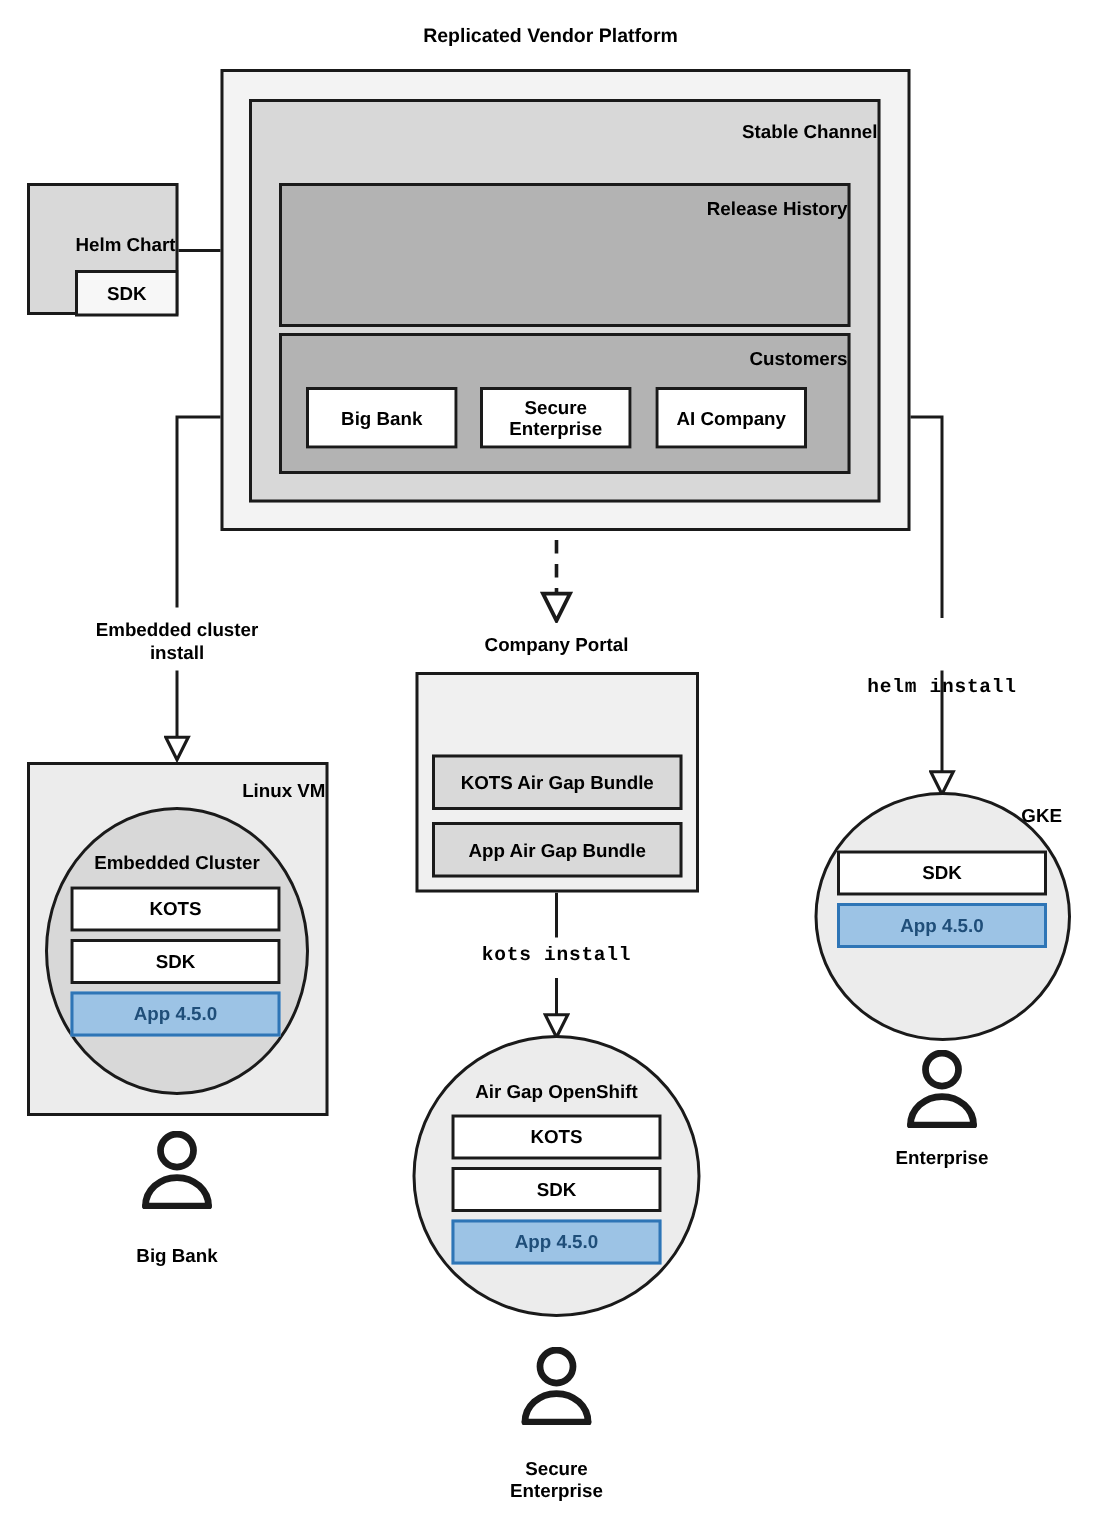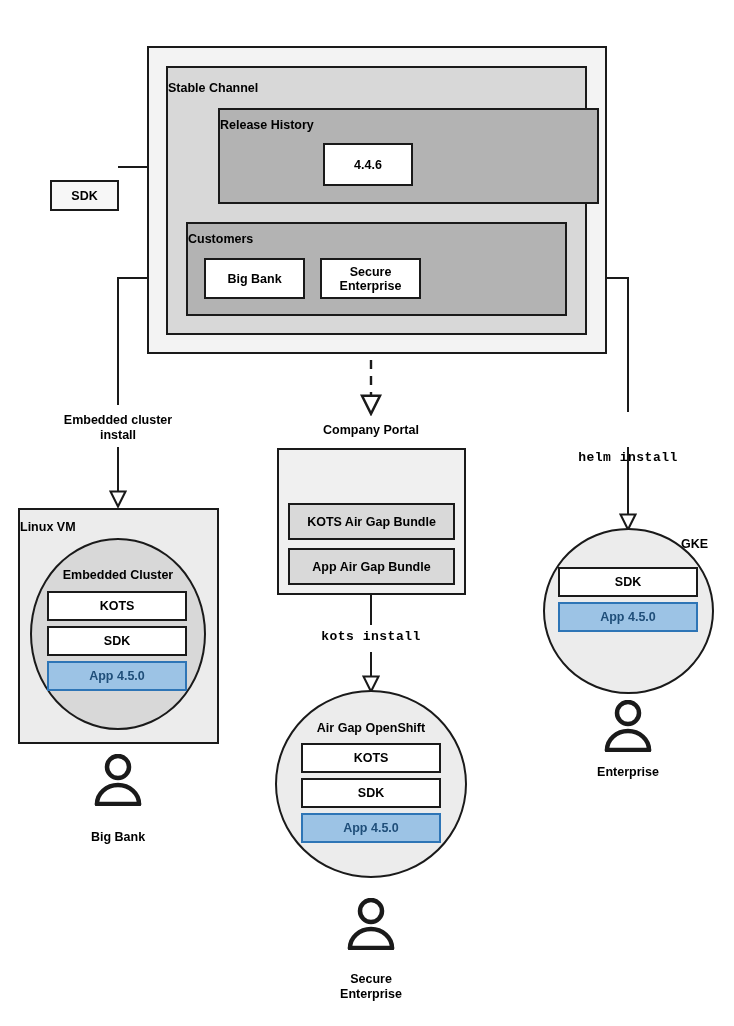--- a/index.html
+++ b/index.html
@@ -9,21 +9,21 @@
     color:#000000;
   }
   #stage{position:absolute;left:0;top:0;width:734px;height:1026px;}
   svg#wires{position:absolute;left:0;top:0;width:734px;height:1026px;pointer-events:none;}
 
   .lbl{position:absolute;font-weight:bold;font-size:12.5px;line-height:15px;
        text-align:center;color:#000;white-space:pre-line;}
   .mono{font-family:"Liberation Mono",monospace;font-weight:bold;font-size:13px;letter-spacing:0.5px;}
 
   .box{position:absolute;box-sizing:border-box;border:2px solid #1a1a1a;}
-  .box-title{position:absolute;left:0;right:0;text-align:left;font-weight:bold;font-size:12.5px;}
+  .box-title{position:absolute;left:0;right:0;text-align:right;font-weight:bold;font-size:12.5px;}
 
   .platform{background:#f3f3f3;}
   .channel{background:#d8d8d8;}
   .group{background:#b3b3b3;}
   .portal{background:#f0f0f0;}
   .vm{background:#ececec;}
 
   .chip{position:absolute;box-sizing:border-box;border:2px solid #1a1a1a;background:#ffffff;
         display:flex;align-items:center;justify-content:center;
         font-weight:bold;font-size:12.5px;text-align:center;line-height:14px;}
@@ -66,47 +66,51 @@
       <path d="M371 595 L371 625" fill="none" stroke="#1a1a1a" stroke-width="2"></path>
       <path d="M371 652 L371 690" fill="none" stroke="#1a1a1a" stroke-width="2" marker-end="url(#arrHollow)"></path>
     </g>
 
     <g>
       <path d="M537 278 L628 278 L628 412" fill="none" stroke="#1a1a1a" stroke-width="2"></path>
       <path d="M628 447 L628 528" fill="none" stroke="#1a1a1a" stroke-width="2" marker-end="url(#arrHollow)"></path>
     </g>
   </svg>
 
+  <div class="lbl" style="left:217px;top:16px;width:300px;font-size:13px;">Replicated Vendor Platform</div>
 
+  <div class="box" style="left:18px;top:122px;width:101px;height:88px;background:#d9d9d9;">
+    <div class="box-title" style="top:32px;">Helm Chart</div>
+  </div>
   <div class="chip" style="left:50px;top:180px;width:69px;height:31px;background:#f7f7f7;">
     <span>SDK</span>
   </div>
 
   <div class="box platform" style="left:147px;top:46px;width:460px;height:308px;"></div>
 
   <div class="box channel" style="left:166px;top:66px;width:421px;height:269px;">
     <div class="box-title" style="top:13px;">Stable Channel</div>
   </div>
 
-  <div class="box group" style="left:186px;top:108px;width:381px;height:96px;margin-left:32px;">
+  <div class="box group" style="left:186px;top:122px;width:381px;height:96px;">
     <div class="box-title" style="top:8px;">Release History</div>
-  </div>
-  <div class="chip" style="left:323px;top:143px;width:90px;height:43px;">
-    <span>4.4.6</span>
   </div>
 
   <div class="box group" style="left:186px;top:222px;width:381px;height:94px;">
     <div class="box-title" style="top:8px;">Customers</div>
   </div>
   <div class="chip" style="left:204px;top:258px;width:101px;height:41px;">
     <span>Big Bank</span>
   </div>
   <div class="chip" style="left:320px;top:258px;width:101px;height:41px;white-space:pre-line;">
     <span style="white-space:pre-line;">Secure
 Enterprise</span>
+  </div>
+  <div class="chip" style="left:437px;top:258px;width:101px;height:41px;">
+    <span>AI Company</span>
   </div>
 
   <div class="lbl" style="left:38px;top:413px;width:160px;">Embedded cluster
 install</div>
   <div class="lbl mono" style="left:291px;top:629px;width:160px;">kots install</div>
   <div class="lbl mono" style="left:548px;top:418px;width:160px;margin-top:32px;">helm install</div>
 
   <div class="box vm" style="left:18px;top:508px;width:201px;height:236px;">
     <div class="box-title" style="top:10px;">Linux VM</div>
   </div>

